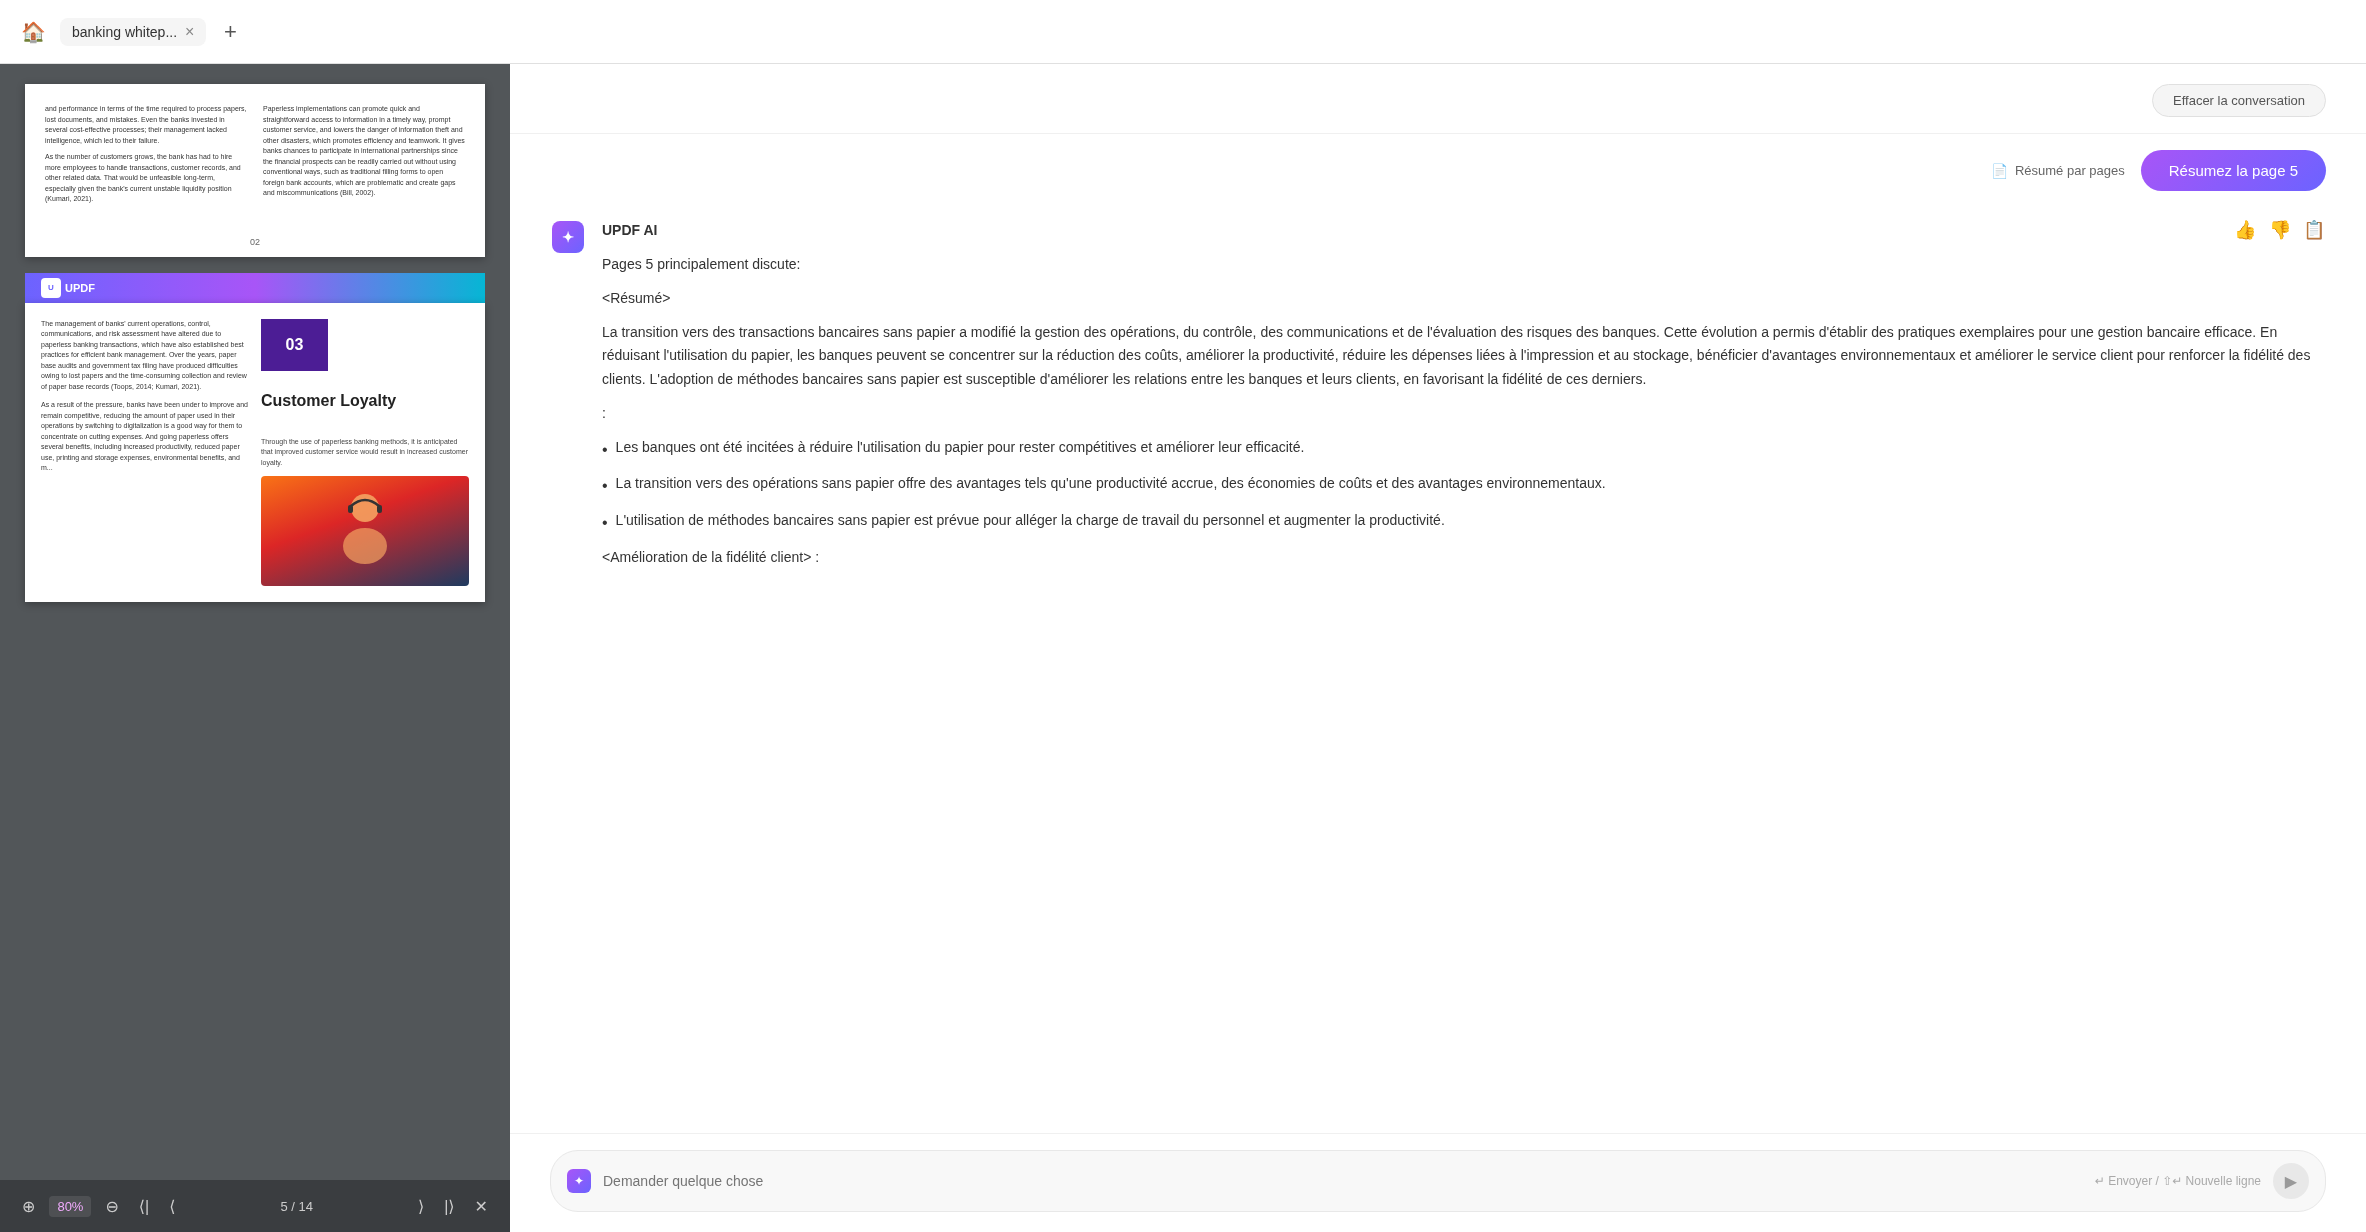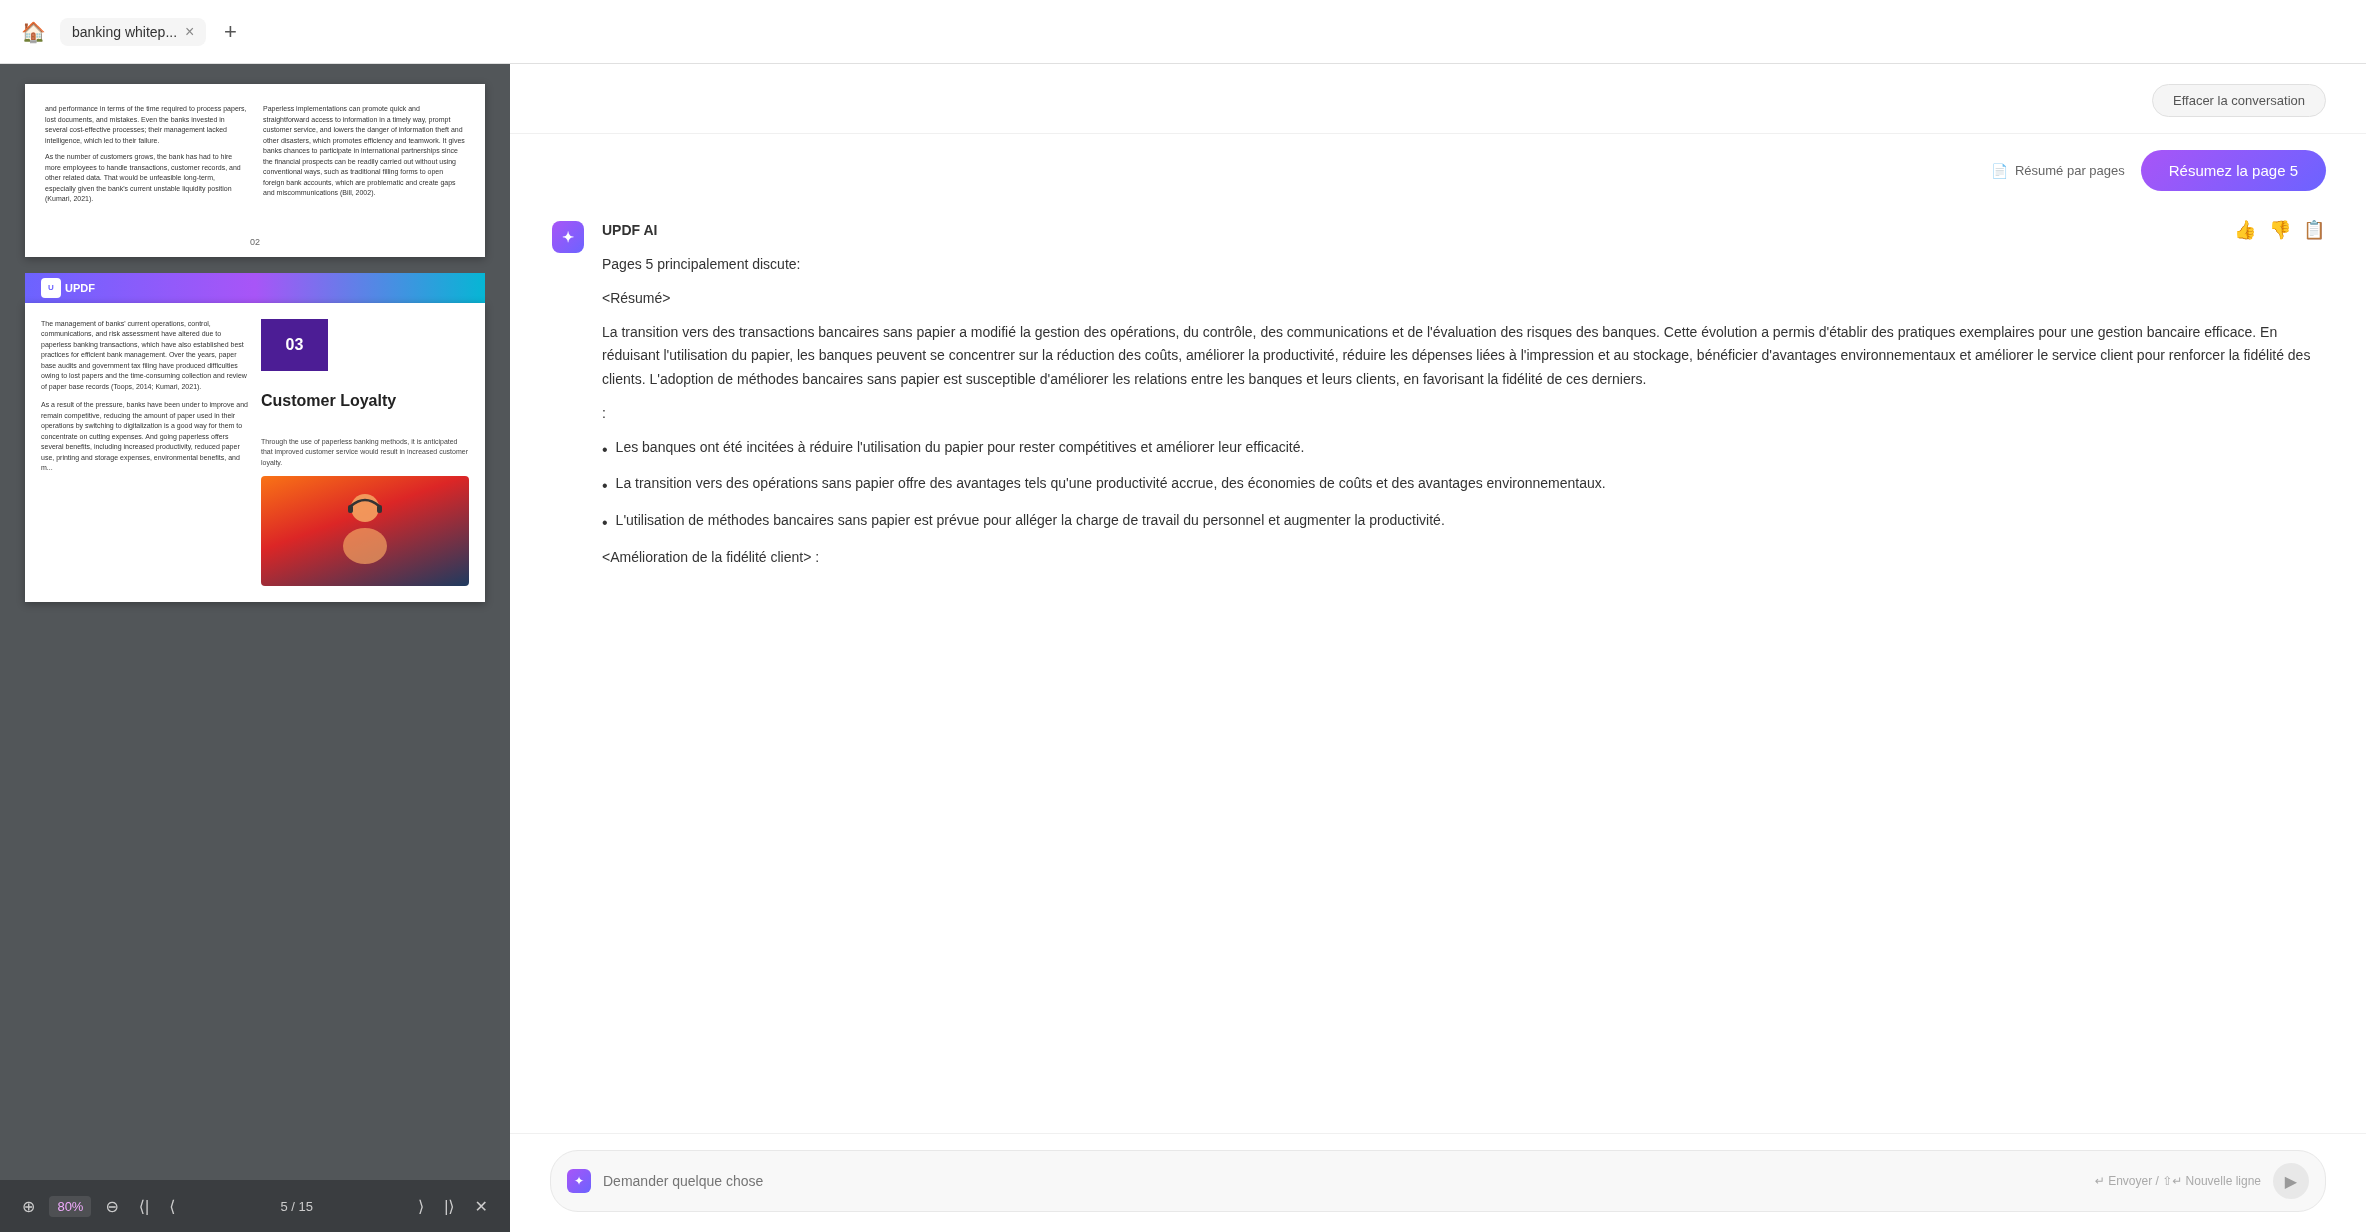--- a/index.html
+++ b/index.html
@@ -483,21 +483,21 @@
           <span>⟨|</span>
         </button>
         <button class="toolbar-btn">
           <span>⟨</span>
         </button>
       </div>
 
       <div class="page-info">
         <span>5</span>
         <span> / </span>
-        <span>15</span>
+        <span>14</span>
       </div>
 
       <div class="toolbar-right">
         <button class="toolbar-btn">
           <span>⟩</span>
         </button>
         <button class="toolbar-btn">
           <span>|⟩</span>
         </button>
         <button class="toolbar-btn">

